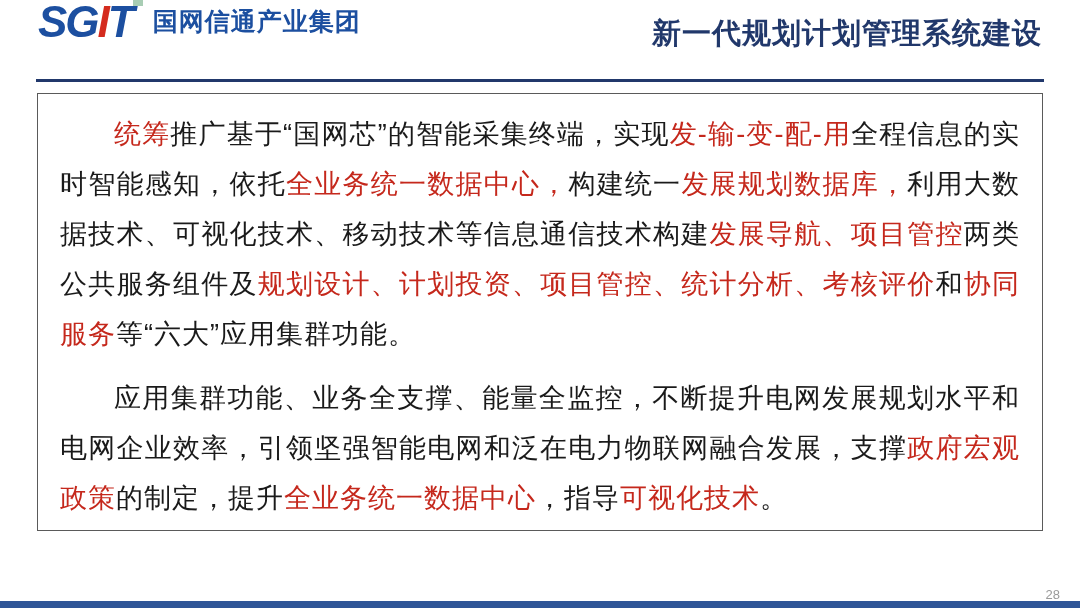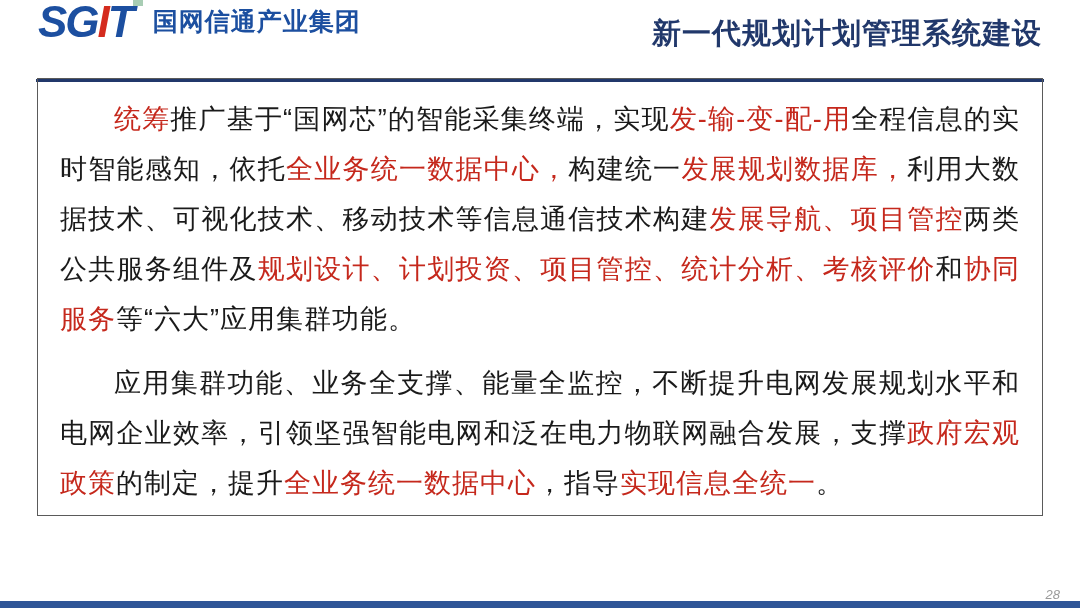--- a/index.html
+++ b/index.html
@@ -54,40 +54,40 @@
     font-size:29px;
     letter-spacing:1px;
     margin-top:14px;
   }
   .header-rule{
     position:absolute;top:79px;left:36px;right:36px;height:3px;
     background:var(--navy);
   }
   
   .content-box{
-    position:absolute;top:78px;left:37px;
+    position:absolute;top:93px;left:37px;
     width:1006px;height:438px;
     border:1px solid var(--box-border);
     box-sizing:border-box;
     padding:6px 22px 10px 22px;
   }
   .para{
     margin:9px 0 14px 0;
     text-indent:2em;
     text-align:justify;
     font-size:27px;
     line-height:50px;
     letter-spacing:1px;
     color:var(--text-black);
   }
   .para .red{color:var(--accent-red);}
   
   .page-number{
     position:absolute;right:20px;bottom:6px;
-    font-size:13px;color:var(--page-num);font-style:italic;
+    font-size:13px;color:var(--page-num);
   }
   .bottom-bar{
     position:absolute;left:0;right:0;bottom:0;height:7px;
     background:var(--bar-blue);
   }
 </style>
 </head>
 <body>
 
 <div class="slide">
@@ -102,20 +102,20 @@
         <span class="logo-cn">国网信通产业集团</span>
       </div>
     </div>
     <div class="page-title">新一代规划计划管理系统建设</div>
   </div>
 
   <div class="header-rule"></div>
 
   <div class="content-box">
       <p class="para"><span class="red">统筹</span><span class="">推广基于“国网芯”的智能采集终端，实现</span><span class="red">发-输-变-配-用</span><span class="">全程信息的实时智能感知，依托</span><span class="red">全业务统一数据中心，</span><span class="">构建统一</span><span class="red">发展规划数据库，</span><span class="">利用大数据技术、可视化技术、移动技术等信息通信技术构建</span><span class="red">发展导航、项目管控</span><span class="">两类公共服务组件及</span><span class="red">规划设计、计划投资、项目管控、统计分析、考核评价</span><span class="">和</span><span class="red">协同服务</span><span class="">等“六大”应用集群功能。</span></p>
-      <p class="para"><span class="">应用集群功能、业务全支撑、能量全监控，不断提升电网发展规划水平和电网企业效率，引领坚强智能电网和泛在电力物联网融合发展，支撑</span><span class="red">政府宏观政策</span><span class="">的制定，提升</span><span class="red">全业务统一数据中心</span><span class="">，指导</span><span class="red">实现信息全统一</span><span class="">。</span></p>
+      <p class="para"><span class="">应用集群功能、业务全支撑、能量全监控，不断提升电网发展规划水平和电网企业效率，引领坚强智能电网和泛在电力物联网融合发展，支撑</span><span class="red">政府宏观政策</span><span class="">的制定，提升</span><span class="red">全业务统一数据中心</span><span class="">，指导</span><span class="red">可视化技术</span><span class="">。</span></p>
     </div>
 
   <div class="page-number">28</div>
 
   <div class="bottom-bar"></div>
 
 </div>
 
 </body></html>

